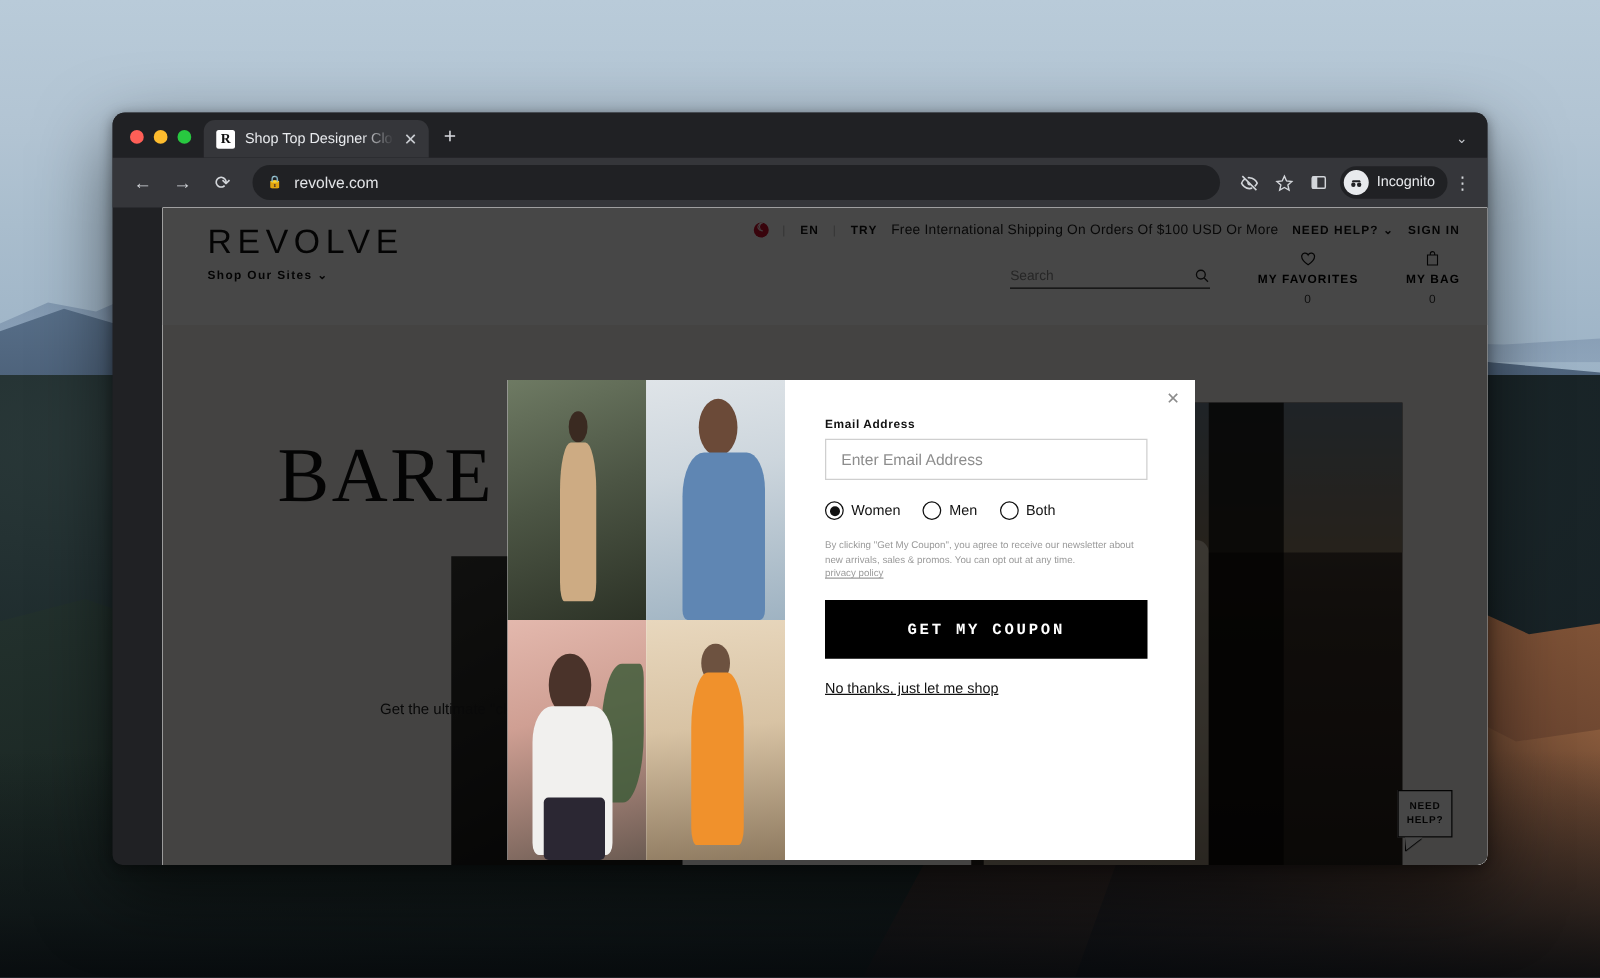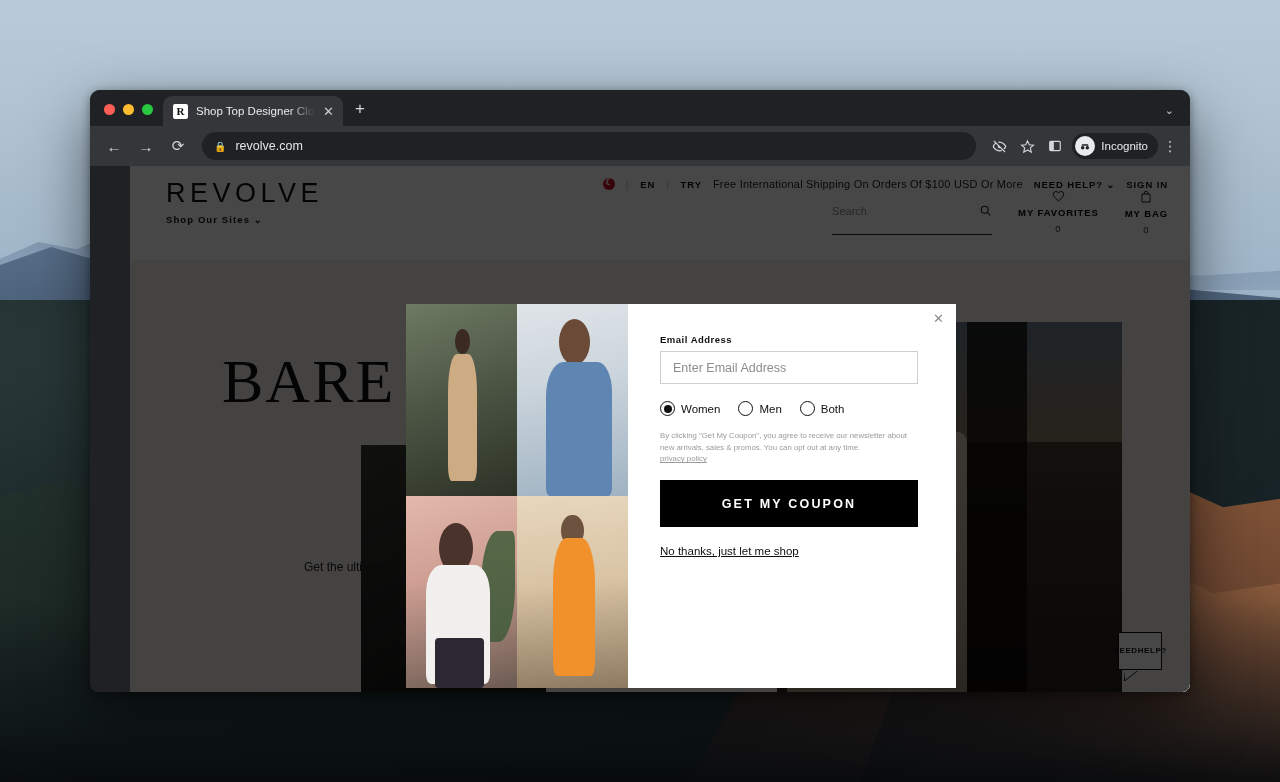--- a/index.html
+++ b/index.html
@@ -123,21 +123,21 @@
   .logo { position: absolute; left: 36px; top: 12px; font-size: 27px; letter-spacing: 4.5px;
           font-weight: 400; color: #111; font-family: "Liberation Sans", sans-serif; }
   .shop-sites { position: absolute; left: 36px; top: 48px; font-size: 9.5px; letter-spacing: 1.1px;
                 font-weight: 700; color: #111; }
   .util-row { position: absolute; right: 22px; top: 12px; display: flex; align-items: center; gap: 11px;
               font-size: 9.5px; letter-spacing: .9px; font-weight: 700; color: #111; }
   .flag { width: 12px; height: 12px; border-radius: 50%; background: #c8102e; position: relative; }
   .flag::after { content: "☾"; position: absolute; left: 2.5px; top: -1px; color: #fff; font-size: 9px; }
   .sep { color: #bbb; font-weight: 400; }
   .ship-note { font-weight: 400; letter-spacing: .2px; font-size: 11px; color: #222; }
-  .search-row { position: absolute; right: 22px; top: 24px; display: flex; gap: 26px; }
+  .search-row { position: absolute; right: 22px; top: 34px; display: flex; align-items: center; gap: 38px; }
   .searchbox { width: 160px; border-bottom: 1px solid #222; display: flex; align-items: center;
                justify-content: space-between; padding-bottom: 3px; }
   .searchbox span { font-size: 11px; color: #888; }
   .util-link { display: flex; align-items: center; gap: 5px; font-size: 9.5px; font-weight: 700; letter-spacing: .9px; flex-direction: column; }
   .count { font-weight: 400; color: #333; }
 
   .nav { height: 28px; background: #000; display: flex; align-items: center; justify-content: center; gap: 44px; }
   .nav span { color: #fff; font-size: 10px; letter-spacing: 2px; font-weight: 400; }
 
   
@@ -160,21 +160,21 @@
              background: linear-gradient(170deg, #d8cdb9, #b4a893 60%, #8c7f6c);
              border-radius: 24px 10px 0 0; }
   .hr-head { position: absolute; left: 30px; top: 48px; width: 54px; height: 66px;
              background: #5b4438; border-radius: 50% 50% 45% 45%; }
   .hr-door { position: absolute; left: 190px; top: 0; width: 60px; height: 400px; background: rgba(10,8,6,.75); }
 
   
   .needhelp {
     position: absolute; right: 28px; bottom: 22px; width: 44px; height: 38px;
     border: 1.5px solid #111; background: #fff; font-size: 8px; font-weight: 700;
-    letter-spacing: .6px; color: #111; display: flex; flex-direction: row;
+    letter-spacing: .6px; color: #111; display: flex; flex-direction: column;
     align-items: center; justify-content: center; line-height: 1.35; text-align: center;
   }
   .needhelp::after {
     content: ""; position: absolute; left: 5px; bottom: -11px; width: 0; height: 0;
     border-left: 1.5px solid #111; border-top: 10px solid #fff;
     border-right: 13px solid transparent;
     filter: drop-shadow(0 1.5px 0 #111);
   }
 
   
@@ -217,21 +217,21 @@
   .radio-opt { display: flex; align-items: center; gap: 6px; margin-right: 10px; }
   .rc { width: 15px; height: 15px; border: 1.6px solid #111; border-radius: 50%;
         display: flex; align-items: center; justify-content: center; }
   .rc.on::after { content: ""; width: 8px; height: 8px; border-radius: 50%; background: #111; }
   .rlabel { font-size: 11.5px; color: #111; }
   .m-fine { font-size: 7.8px; line-height: 1.5; color: #9a9a9a; max-width: 250px; }
   .m-fine a { color: #9a9a9a; }
   .m-cta {
     width: 258px; height: 47px; background: #000; color: #fff; border: 0;
     font-size: 12.5px; font-weight: 700; letter-spacing: 2.2px; margin-top: 15px;
-    font-family: Liberation Sans, sans-serif; cursor: pointer;
+    font-family: Liberation Mono, monospace; cursor: pointer;
   }
   .m-skip { display: inline-block; margin-top: 18px; font-size: 11.5px; color: #111;
             text-decoration: underline; cursor: pointer; }
 </style>
 </head>
 <body>
 
 <div id="wallpaper">
   <div class="sky"></div>
   <div class="ridge-far"></div>

